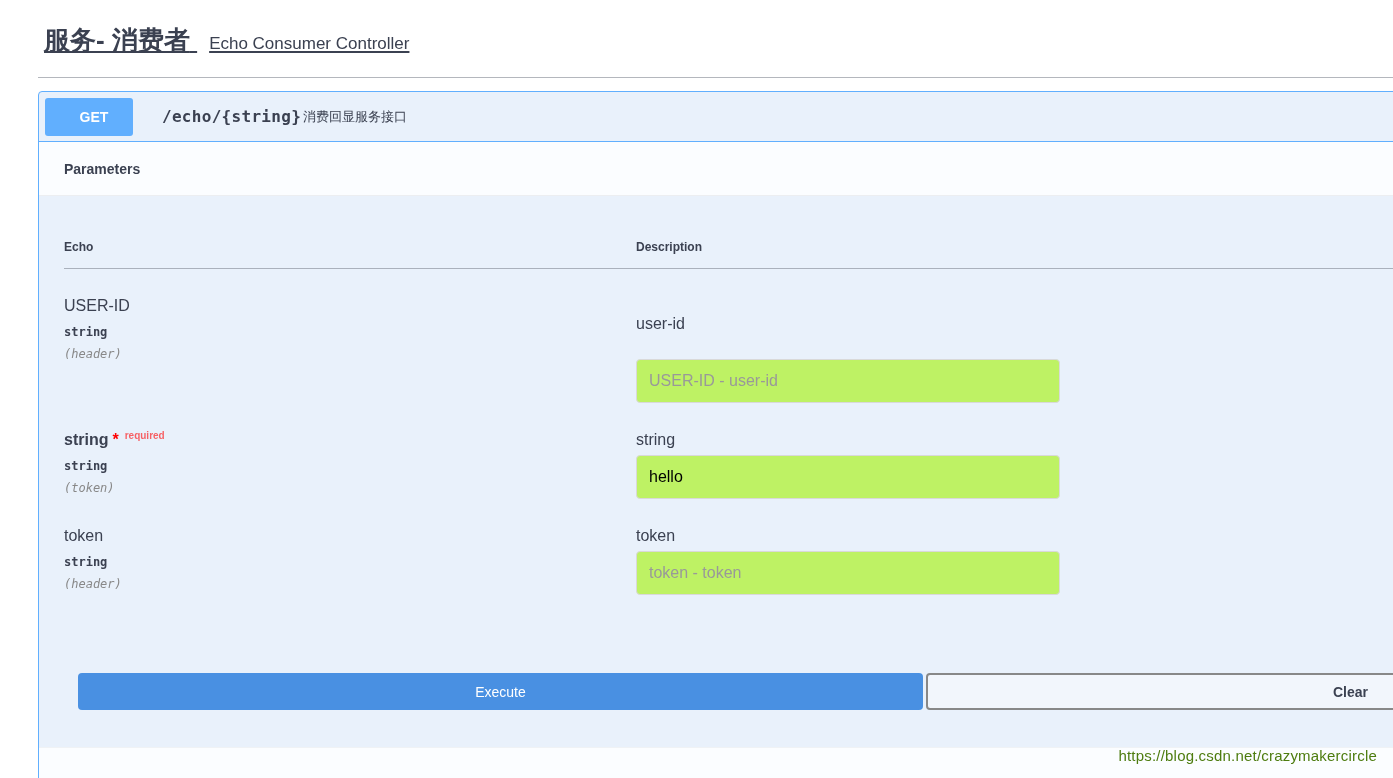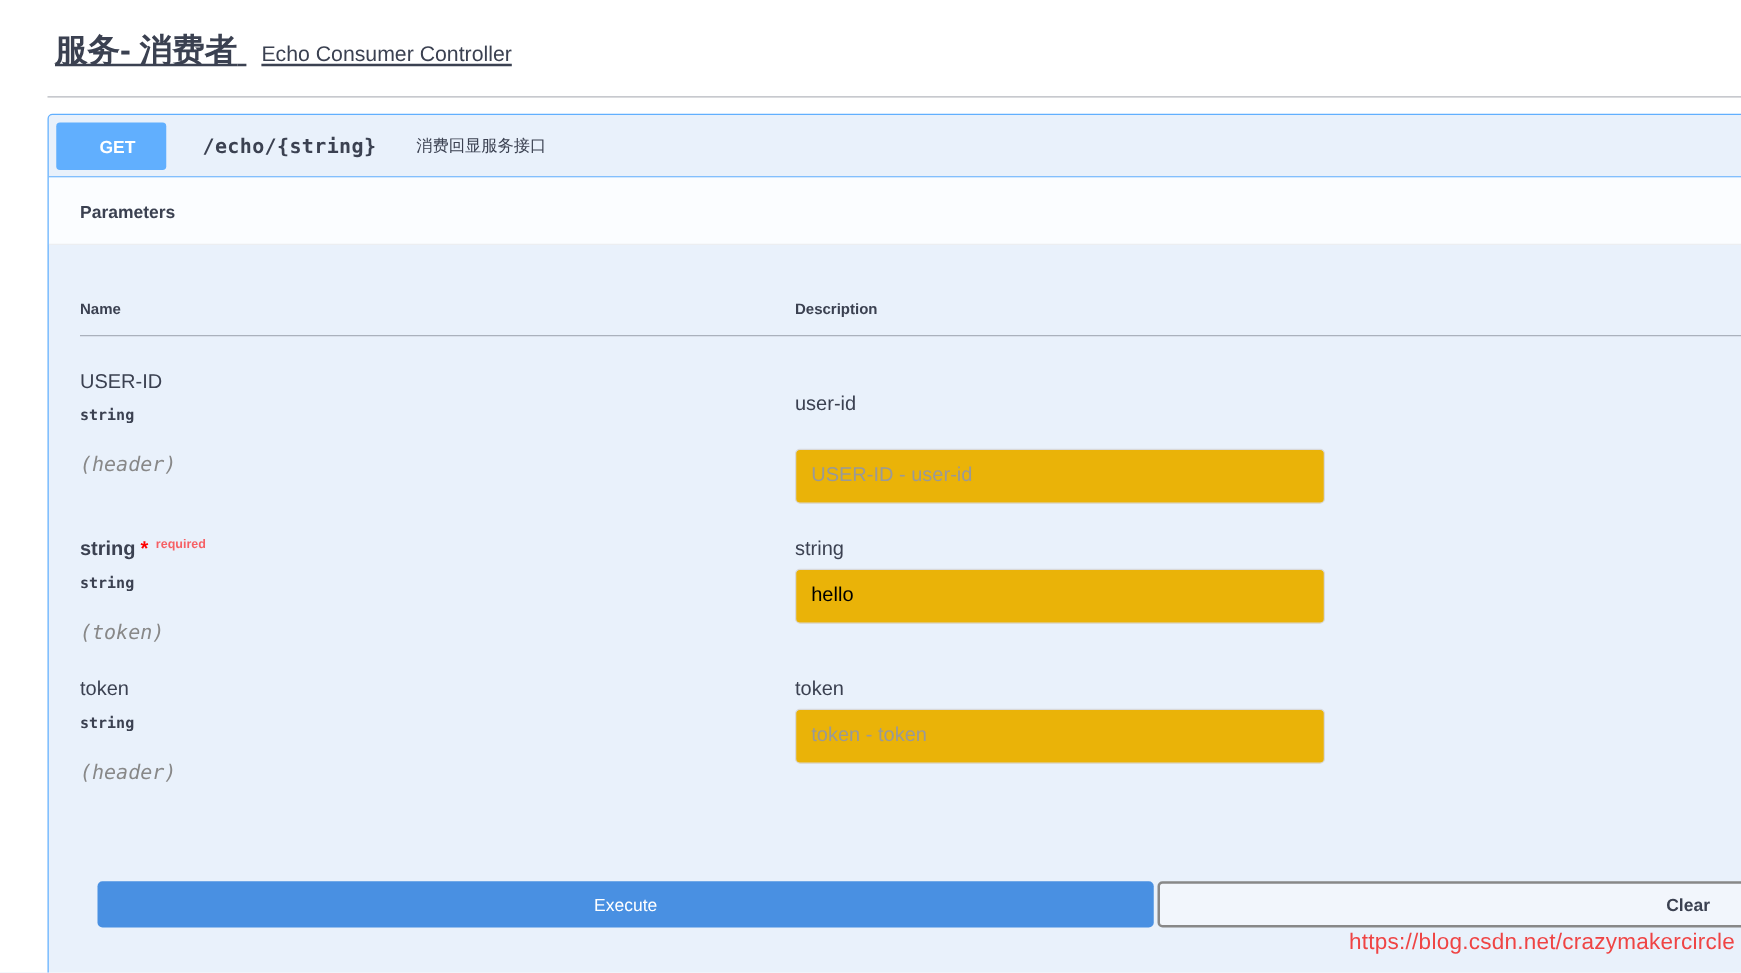--- a/index.html
+++ b/index.html
@@ -24,21 +24,21 @@
   }
   .method-btn {
     width:88px; height:38px; background:#61affe; color:#fff;
     font-family:inherit; font-size:14px; font-weight:700;
     border:none; border-radius:3px; cursor:pointer; text-align:center;padding-left:16px;
   }
   .endpoint-path {
     font-family:"DejaVu Sans Mono","Liberation Mono",monospace;
     font-size:16px; font-weight:600; margin-left:29px; color:#3b4151; letter-spacing:.3px;
   }
-  .endpoint-summary { font-size:13px; margin-left:32px; color:#3b4151; }
+  .endpoint-summary { font-size:13px; margin-left:2px; color:#3b4151; }
 
   .section-header {
     background:#fbfdff; padding:19px 0 18px 25px;
     border-bottom:1px solid rgba(59,65,81,.08);
   }
   .section-header h4 { margin:0; font-size:14px; font-weight:700; color:#3b4151; }
 
   .table-wrap { padding:0 25px; }
   table.params { border-collapse:collapse; width:100%; }
   table.params th {
@@ -55,46 +55,46 @@
     display:none; color:rgba(255,0,0,.6); font-size:10px; font-weight:700;
     position:relative; top:-6px; margin-left:6px;
   }
   tr.required .param-star, tr.required .param-required { display:inline; }
   .param-type {
     font-family:"DejaVu Sans Mono","Liberation Mono",monospace;
     font-size:12px; font-weight:600; margin-top:10px; color:#3b4151;
   }
   .param-in {
     font-family:"DejaVu Sans Mono","Liberation Mono",monospace;
-    font-size:16px; font-style:italic; color:#888; margin-top:23px;
+    font-size:12px; font-style:italic; color:#888; margin-top:8px;
   }
   .param-desc { font-size:16px; color:#3b4151; margin:0 0 6px; }
   tbody tr:first-child .param-desc { padding-top:18px; margin-bottom:26px; }
   .param-input {
-    display:block; width:424px; height:44px; background:#eab308;
+    display:block; width:424px; height:44px; background:#bef264;
     border:1px solid #d9d9d9; border-radius:4px; padding:0 12px;
     font-family:"Liberation Sans", sans-serif; font-size:16px; color:#000;
   }
   .param-input::placeholder { color:#999; }
 
   .execute-wrapper { display:flex; gap:3px; padding:78px 39px 37px; }
   .btn-execute {
     flex:1; height:37px; background:#4990e2; border:none; border-radius:4px;
     color:#fff; font-family:inherit; font-size:14px; font-weight:400; cursor:pointer;
   }
   .btn-clear {
     flex:1; height:37px; background:rgba(255,255,255,.4);
     border:2px solid #888; border-radius:4px;
     color:#3b4151; font-family:inherit; font-size:14px; font-weight:700; cursor:pointer;
   }
   .next-section { background:#fbfdff; height:44px; border-top:1px solid rgba(59,65,81,.06); }
 
   .watermark {
-    position:fixed; right:5px; bottom:14px;
-    font-size:18px; color:#ef4444; letter-spacing:.2px;
+    position:fixed; right:16px; bottom:14px;
+    font-size:15px; color:#4d7c0f; letter-spacing:.2px;
   }
 </style>
 </head>
 <body>
 
 <div class="page">
 
   <header class="tag-header">
     <h1>
       <span>服务- 消费者</span>
@@ -113,21 +113,21 @@
     </div>
 
     <div class="section-header">
       <h4>Parameters</h4>
     </div>
 
     <div class="table-wrap">
       <table class="params">
         <thead>
           <tr>
-            <th class="col-name-h">Name</th>
+            <th class="col-name-h">Echo</th>
             <th class="col-desc-h">Description</th>
           </tr>
         </thead>
         <tbody id="param-rows">
   <tr class="param-row">
     <td class="col-name">
       <div class="param-head">
         <span class="param-name">USER-ID</span>
       </div>
       <div class="param-type">string</div>

